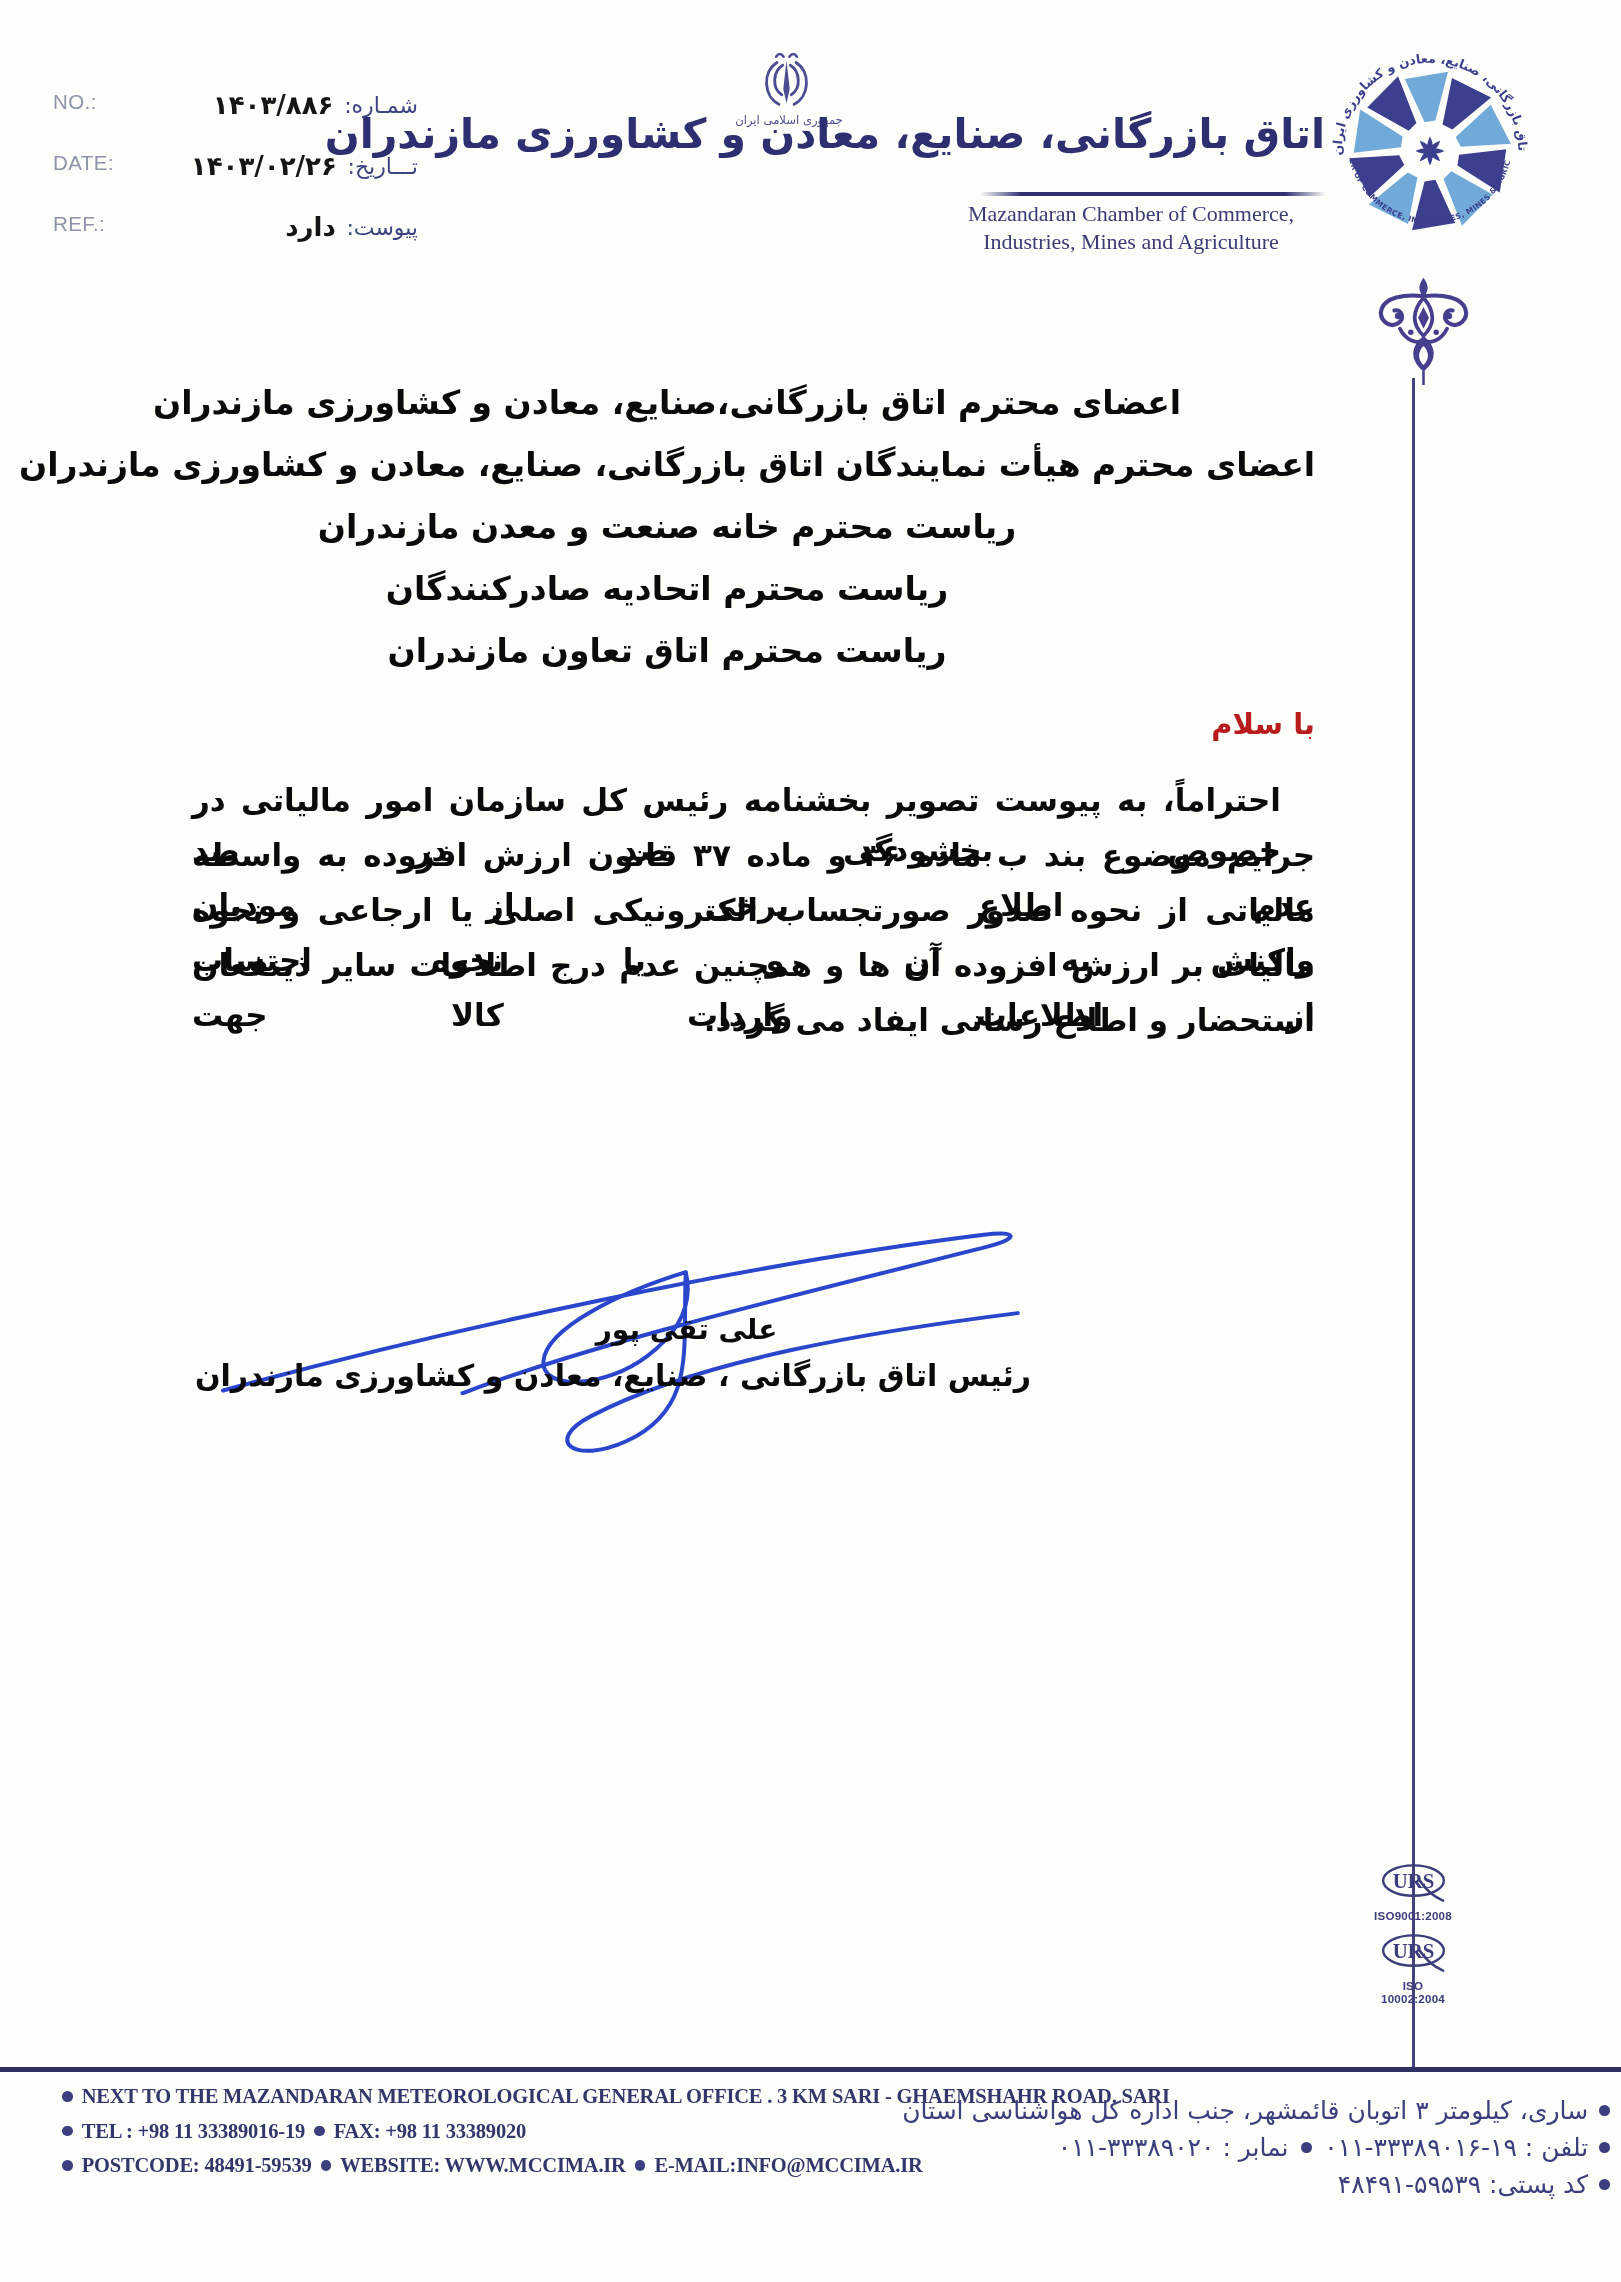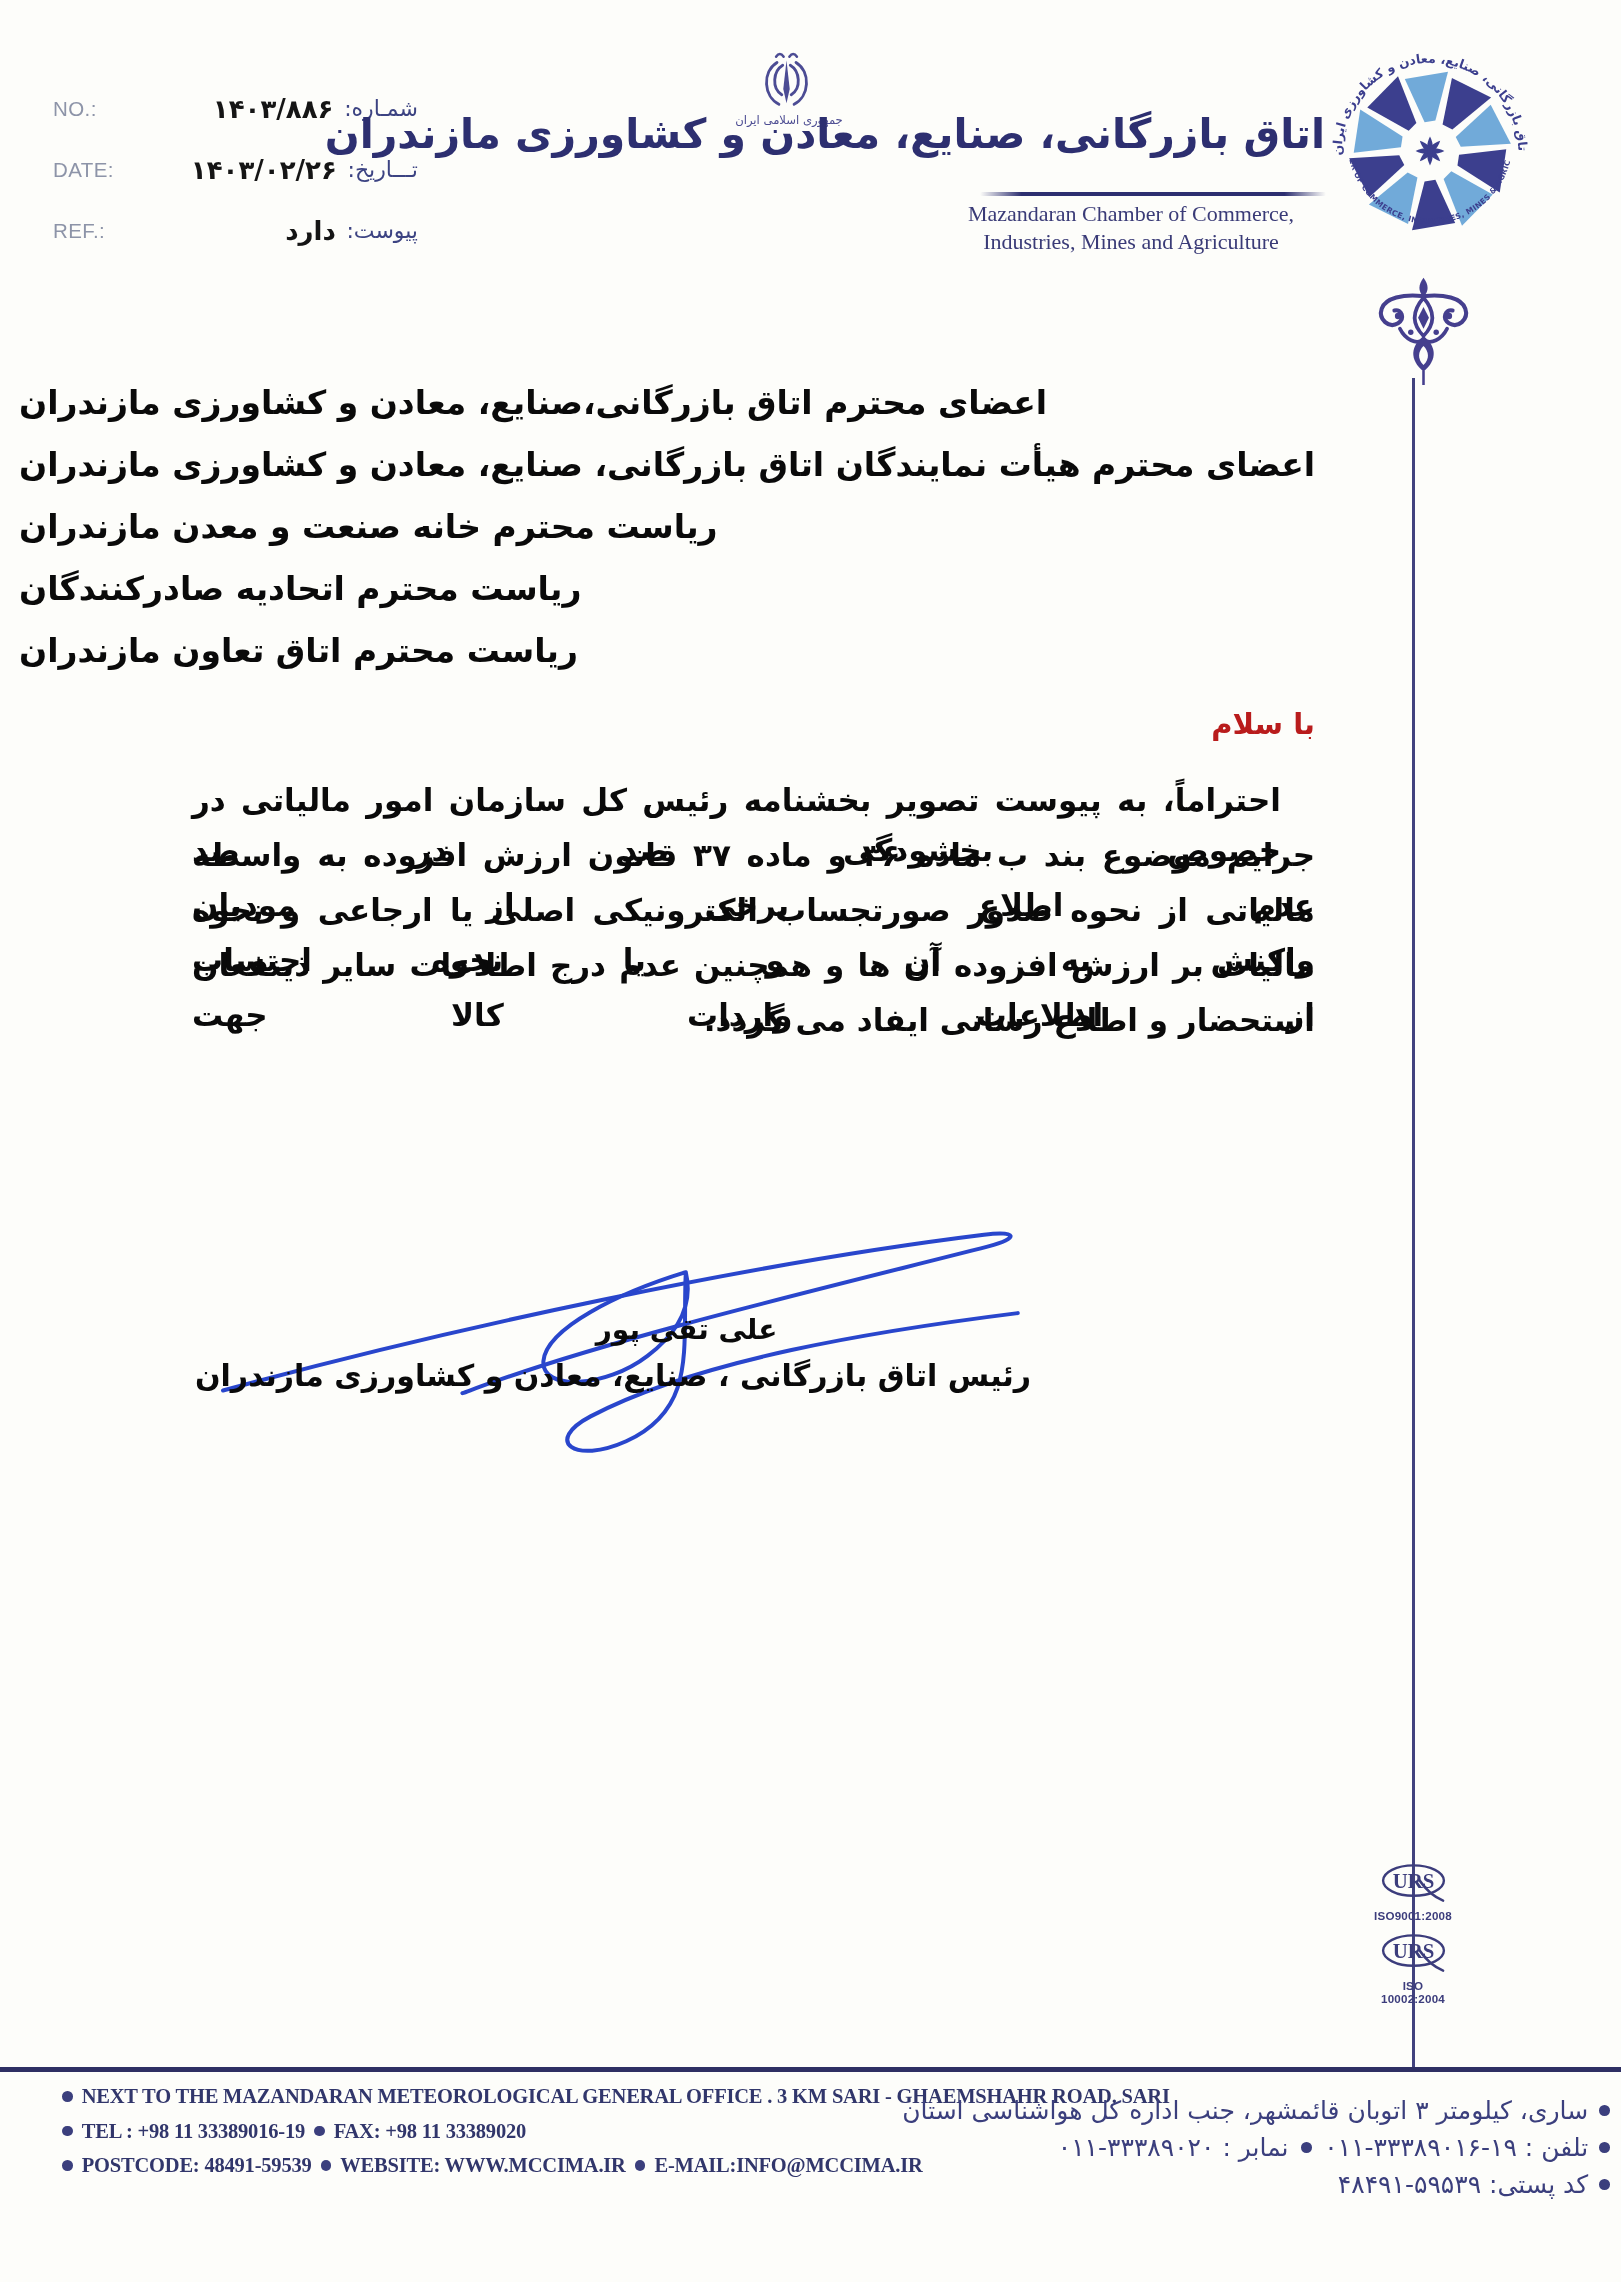--- a/index.html
+++ b/index.html
@@ -6,21 +6,21 @@
   #page{
     position:relative;width:1622px;height:2282px;margin:0 auto;
     background:#fdfdfa;overflow:hidden;
     font-family:"DejaVu Sans",sans-serif;color:#111;
   }
   .abs{position:absolute;}
   .fa{direction:rtl;font-family:"DejaVu Sans",sans-serif;}
   .serif{font-family:"Liberation Serif",serif;}
 
   
-  .ref-row{position:absolute;left:53px;width:365px;height:37px;display:flex;justify-content:space-between;align-items:center;}
+  .ref-row{position:absolute;left:53px;width:365px;height:37px;display:flex;justify-content:space-between;align-items:flex-start;}
   #ref-no{top:90px;} #ref-date{top:151px;} #ref-ref{top:212px;}
   .ref-en{font-family:"Liberation Sans",sans-serif;font-size:20.5px;color:#8d94a8;letter-spacing:0.4px;}
   .ref-fa-group{direction:rtl;display:flex;align-items:center;gap:10.7px;}
   .ref-fa-label{font-size:22px;color:#3c4382;}
   .ref-fa-value{font-size:26px;font-weight:bold;color:#151515;}
 
   
   #emblem-svg{left:758px;top:50px;width:57px;height:61px;}
   #emblem-caption{left:722px;top:113px;width:134px;text-align:center;font-size:11.6px;color:#4c4c92;}
 
@@ -28,21 +28,21 @@
   #hdr-fa{right:297px;top:110px;font-size:41px;font-weight:bold;color:#2d2f70;white-space:nowrap;}
   #hdr-divider{left:980px;top:192px;width:346px;height:3.6px;border-radius:1.8px;
     background:linear-gradient(to right,rgba(45,47,112,0),#2d2f70 12%,#2d2f70 88%,rgba(45,47,112,0));}
   #hdr-en{left:925px;top:200px;width:412px;text-align:center;font-size:22px;line-height:28px;color:#3a3b77;}
 
   #logo-svg{left:1322px;top:43px;width:216px;height:216px;}
   #ornament-svg{left:1369px;top:276px;width:109px;height:109px;}
   #vline{left:1412px;top:378px;width:2.7px;height:1691px;background:#41427e;}
 
   
-  #recipients{right:307px;top:372px;text-align:left;}
+  #recipients{right:307px;top:372px;text-align:center;}
   .recip{font-size:33px;font-weight:bold;color:#0a0a0a;line-height:62px;white-space:nowrap;}
 
   #salutation{right:307px;top:707px;font-size:29px;font-weight:bold;color:#b91c1c;}
 
   
   #body-par{left:192px;top:775px;width:1123px;}
   .body-line{font-size:31px;font-weight:bold;color:#0a0a0a;height:55px;line-height:50px;
     direction:rtl;text-align:justify;text-align-last:justify;white-space:normal;}
   .body-line.first{padding-right:34px;}
   .body-line.last{text-align:right;text-align-last:right;}

